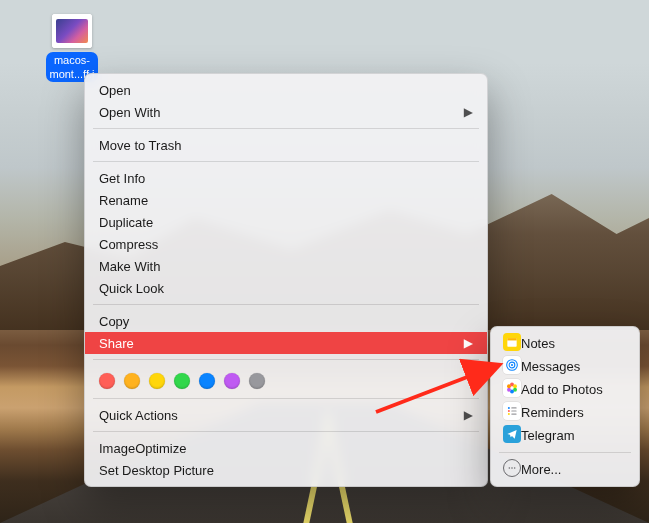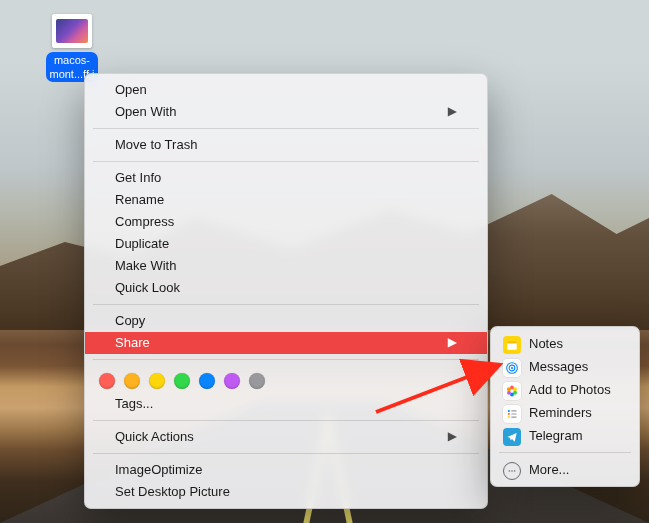--- a/index.html
+++ b/index.html
@@ -47,38 +47,38 @@
     padding: 1px 3px; border-radius: 7px; white-space: pre; text-align: center;
   }
 
   .context-menu {
     position: absolute; top: 73px; left: 84px; width: 404px;
     background: rgba(242,242,244,.93); backdrop-filter: blur(6px);
     border: 1px solid rgba(0,0,0,.12); border-radius: 7px;
     box-shadow: 0 18px 42px rgba(0,0,0,.35); padding: 5px 0;
   }
   .menu-item {
-    display: flex; align-items: flex-start; justify-content: space-between;
-    padding: 3px 30px; color: #1a1a1a; cursor: default; height: 22px;
+    display: flex; align-items: center; justify-content: space-between;
+    padding: 3px 14px; color: #1a1a1a; cursor: default; height: 22px;
   }
   .menu-item.highlighted { background: #ef4444; color: #fff; }
   .menu-sep { height: 1px; background: rgba(0,0,0,.12); margin: 5px 8px; }
   .chevron { font-size: 12px; opacity: .75; }
   .menu-item.highlighted .chevron { opacity: 1; }
 
   .tag-row { display: flex; gap: 9px; padding: 8px 14px 4px; align-items: center; }
   .tag-dot { width: 16px; height: 16px; border-radius: 50%; box-shadow: inset 0 -1px 2px rgba(0,0,0,.2), 0 0 0 .5px rgba(0,0,0,.08); }
 
   .submenu {
     position: absolute; top: 326px; left: 490px; width: 150px;
     background: rgba(242,242,244,.95);
     border: 1px solid rgba(0,0,0,.12); border-radius: 7px;
     box-shadow: 0 18px 42px rgba(0,0,0,.35); padding: 5px 0;
   }
-  .sub-item { display: flex; align-items: flex-start; gap: 8px; padding: 4px 12px; height: 23px; color: #1a1a1a; }
+  .sub-item { display: flex; align-items: flex-end; gap: 0; padding: 4px 12px; height: 23px; color: #1a1a1a; }
   .sub-item .icon { width: 18px; height: 18px; border-radius: 4px; display: flex; align-items: center; justify-content: center; font-size: 10px; color: #fff; flex-shrink: 0; }
   .sub-sep { height: 1px; background: rgba(0,0,0,.12); margin: 5px 8px; }
 
   .arrow-annot {
     position: absolute; top: 358px; left: 370px; width: 140px; height: 60px; pointer-events: none;
   }
 </style>
 </head>
 <body>
 
@@ -108,24 +108,24 @@
         <span>Move to Trash</span>
       </div>
     <div class="menu-sep"></div>
     <div class="menu-item">
         <span>Get Info</span>
       </div>
     <div class="menu-item">
         <span>Rename</span>
       </div>
     <div class="menu-item">
+        <span>Duplicate</span>
+      </div>
+    <div class="menu-item">
         <span>Compress</span>
-      </div>
-    <div class="menu-item">
-        <span>Duplicate</span>
       </div>
     <div class="menu-item">
         <span>Make With</span>
       </div>
     <div class="menu-item">
         <span>Quick Look</span>
       </div>
     <div class="menu-sep"></div>
     <div class="menu-item">
         <span>Copy</span>
@@ -137,23 +137,20 @@
     <div class="menu-sep"></div>
     <div class="tag-row">
       <div class="tag-dot" style="background:#ff5f57"></div>
       <div class="tag-dot" style="background:#ffb21f"></div>
       <div class="tag-dot" style="background:#ffd60a"></div>
       <div class="tag-dot" style="background:#32d74b"></div>
       <div class="tag-dot" style="background:#0a84ff"></div>
       <div class="tag-dot" style="background:#bf5af2"></div>
       <div class="tag-dot" style="background:#98989d"></div>
     </div>
-    <div class="menu-item">
-        <span>Tags...</span>
-      </div>
     <div class="menu-sep"></div>
     <div class="menu-item">
       <span>Quick Actions</span>
       <span class="chevron">▶</span>
     </div>
     <div class="menu-sep"></div>
     <div class="menu-item">
         <span>ImageOptimize</span>
       </div>
     <div class="menu-item">

